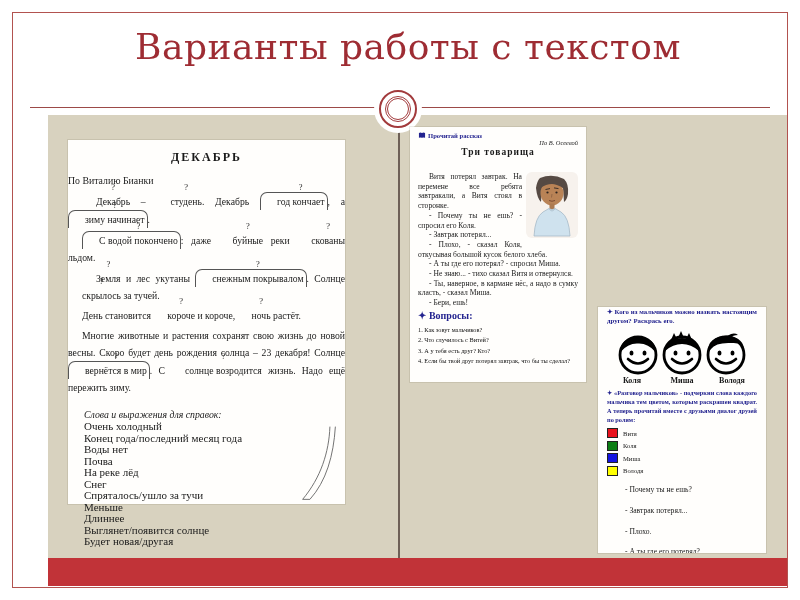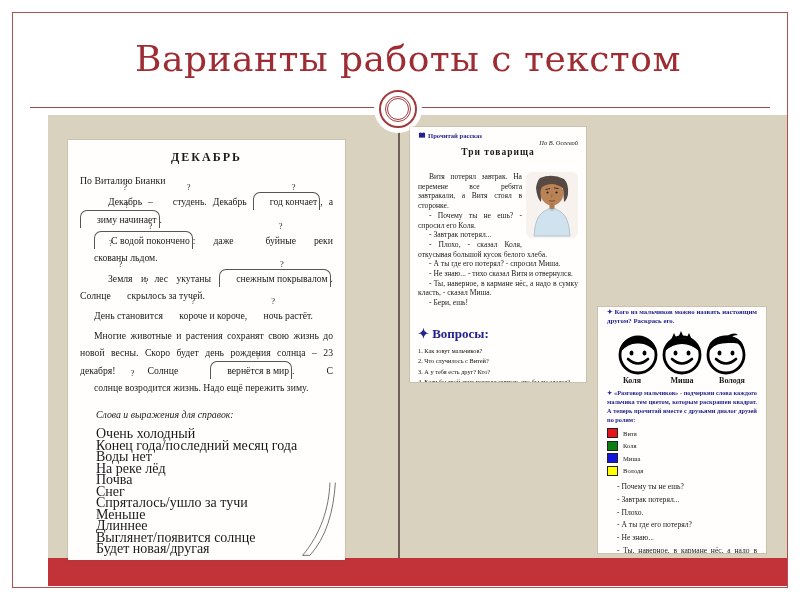--- a/index.html
+++ b/index.html
@@ -1,71 +1,71 @@
 <!DOCTYPE html>
 <html><head>
 <meta charset="utf-8">
 <style>
   html,body{margin:0;padding:0;background:#e9e9e9;}
   .slide{position:relative;width:800px;height:600px;background:#ffffff;overflow:hidden;
          font-family:"Liberation Serif",serif;color:#1a1a1a;}
   .frame{position:absolute;inset:12px;border:1px solid #b2524f;pointer-events:none;z-index:9;}
-  .title{position:absolute;top:22px;left:16px;right:0;margin:16px;text-align:center;
+  .title{position:absolute;top:22px;left:16px;right:0;margin:4px;text-align:center;
          font-family:"DejaVu Serif",serif;font-weight:400;font-size:36px;letter-spacing:.5px;
          color:#9e2c33;z-index:2;}
   .rule{position:absolute;top:107px;left:30px;width:740px;border-top:1px solid #9c4a48;z-index:1;}
   .book{position:absolute;left:48px;top:115px;width:739px;height:444px;background:#d8d2bf;z-index:0;}
   .spine{position:absolute;left:398px;top:115px;width:2px;height:444px;background:#6e6057;z-index:1;}
   .notch{position:absolute;left:374px;top:85px;width:48px;height:48px;border-radius:50%;background:#fff;z-index:2;}
   .ring-outer{position:absolute;left:379px;top:90px;width:34px;height:34px;border-radius:50%;
               border:2px solid #a23a3c;background:#fff;z-index:3;display:flex;align-items:center;justify-content:center;}
   .ring-inner{width:20px;height:20px;border-radius:50%;border:3px double #a23a3c;}
   .bar{position:absolute;left:48px;top:558px;width:739px;height:28px;background:#c13338;z-index:2;}
 
   .page{position:absolute;background:#fffefc;z-index:3;box-shadow:0 0 0 1px rgba(90,80,60,.12);}
-  .page-left{left:68px;top:140px;width:277px;height:420px;padding:8px 12px;box-sizing:border-box;}
+  .page-left{left:68px;top:140px;width:277px;height:364px;padding:8px 0;box-sizing:border-box;}
   .page-mid{left:410px;top:127px;width:176px;height:255px;padding:5px 8px;box-sizing:border-box;overflow:hidden;}
   .page-right{left:598px;top:307px;width:168px;height:246px;padding:1px 9px;box-sizing:border-box;overflow:hidden;}
 
   
   .d-title{margin:2px 0 0;text-align:center;font-size:12px;font-weight:bold;letter-spacing:2px;}
   .d-byline{text-align:left;font-size:9.8px;margin:10px 2px 2px 0;}
   .ann-par{font-size:9.7px;line-height:17px;text-align:justify;text-indent:14px;margin:0 0 3px 0;}
   .ann-par:first-child{margin-top:6px;}
   .seg{white-space:normal;}
   .seg.hasq,.seg.arc{display:inline-block;position:relative;white-space:nowrap;}
   .seg.arc{border:1px solid #555;border-bottom:none;border-radius:7px 7px 0 0;padding:0 2px;}
   .qmark{position:absolute;top:-10px;left:50%;transform:translateX(-50%);
          font-size:8.5px;line-height:8px;color:#222;font-weight:normal;}
-  .ref-head{font-style:italic;font-size:9.8px;margin:13px 0 8px 16px;}
-  .ref-list{margin-left:16px;font-size:14px;line-height:11.5px;}
+  .ref-head{font-style:italic;font-size:9.8px;margin:13px 0 1px 16px;}
+  .ref-list{margin-left:16px;font-size:11px;line-height:11.5px;}
   .curl{position:absolute;right:6px;bottom:2px;}
 
   
   .m-task{color:#23238f;font-weight:bold;font-size:6.6px;display:flex;align-items:center;gap:2px;}
   .m-byline{text-align:right;font-style:italic;font-size:6.4px;margin-top:0;}
   .m-title{margin:1px 0 15px;text-align:center;font-size:9.5px;font-weight:bold;letter-spacing:1px;}
   .story{font-size:7.6px;line-height:9.7px;text-align:justify;}
   .story p{margin:0;text-indent:11px;}
   .boyfig{float:right;width:52px;height:66px;margin:0 0 2px 4px;}
-  .q-head{color:#23238f;font-weight:bold;font-size:13px;margin:18px 0 4px;}
+  .q-head{color:#23238f;font-weight:bold;font-size:10px;margin:2px 0 4px;}
   .q-list{font-size:6.3px;line-height:10.4px;color:#111;}
 
   
   .task-blue{color:#23238f;font-weight:bold;font-size:6.8px;line-height:8.9px;text-align:justify;}
   .task-blue .bullet{color:#23238f;}
   .faces{display:flex;justify-content:center;align-items:flex-end;margin:4px 0 0;}
   .faces svg{margin:0 -3px;}
   .face-labels{display:flex;justify-content:center;margin:0 0 4px;}
   .face-labels span{width:52px;text-align:center;font-weight:bold;font-size:8px;}
   .t2{font-size:6.3px;margin-bottom:4px;}
   .legend .lrow{display:flex;align-items:center;gap:5px;margin:2.5px 0;font-size:6.6px;}
   .legend .sq{width:9px;height:8px;border:1px solid #222;flex:none;}
   .dialog{font-size:7.6px;line-height:12.8px;margin-top:5px;text-align:justify;}
-  .dialog p{margin:0;text-indent:10px;}
+  .dialog p{margin:8px;text-indent:10px;}
 </style>
 </head>
 <body>
 
 <div class="slide">
   <div class="frame"></div>
   <h1 class="title">Варианты работы с текстом</h1>
   <div class="rule"></div>
   <div class="book"></div>
   <div class="spine"></div>
@@ -83,22 +83,22 @@
         <p class="ann-par"><span class="seg arc hasq"><span class="qmark">?</span>С водой покончено</span><span class="seg">: даже </span><span class="seg hasq"><span class="qmark">?</span>буйные</span><span class="seg"> реки </span><span class="seg hasq"><span class="qmark">?</span>скованы</span><span class="seg"> льдом.</span></p>
         <p class="ann-par"><span class="seg hasq"><span class="qmark">?</span>Земля</span><span class="seg"> и лес укутаны </span><span class="seg arc hasq"><span class="qmark">?</span>снежным покрывалом</span><span class="seg">. Солнце </span><span class="seg hasq"><span class="qmark">?</span>скрылось</span><span class="seg"> за тучей.</span></p>
         <p class="ann-par"><span class="seg">День становится </span><span class="seg hasq"><span class="qmark">?</span>короче</span><span class="seg"> и короче, </span><span class="seg hasq"><span class="qmark">?</span>ночь</span><span class="seg"> растёт.</span></p>
         <p class="ann-par"><span class="seg">Многие животные и растения сохранят свою жизнь до новой весны. Скоро будет день рождения солнца – 23 декабря! Солнце </span><span class="seg arc hasq"><span class="qmark">?</span>вернётся в мир</span><span class="seg">. С </span><span class="seg hasq"><span class="qmark">?</span>солнце возродится</span><span class="seg"> жизнь. Надо ещё пережить зиму.</span></p>
       </div>
     <div class="ref-head">Слова и выражения для справок:</div>
     <div class="ref-list">
         <div class="ref-item">Очень холодный</div>
         <div class="ref-item">Конец года/последний месяц года</div>
         <div class="ref-item">Воды нет</div>
+        <div class="ref-item">Почва</div>
         <div class="ref-item">На реке лёд</div>
-        <div class="ref-item">Почва</div>
         <div class="ref-item">Снег</div>
         <div class="ref-item">Спряталось/ушло за тучи</div>
         <div class="ref-item">Меньше</div>
         <div class="ref-item">Длиннее</div>
         <div class="ref-item">Выглянет/появится солнце</div>
         <div class="ref-item">Будет новая/другая</div>
       </div>
     <svg class="curl" width="40" height="78" viewBox="0 0 44 84">
       <path d="M34,2 C33,30 24,58 4,82" fill="none" stroke="#666" stroke-width="1"></path>
       <path d="M40,2 C38,34 30,62 12,82" fill="none" stroke="#666" stroke-width="1"></path>

